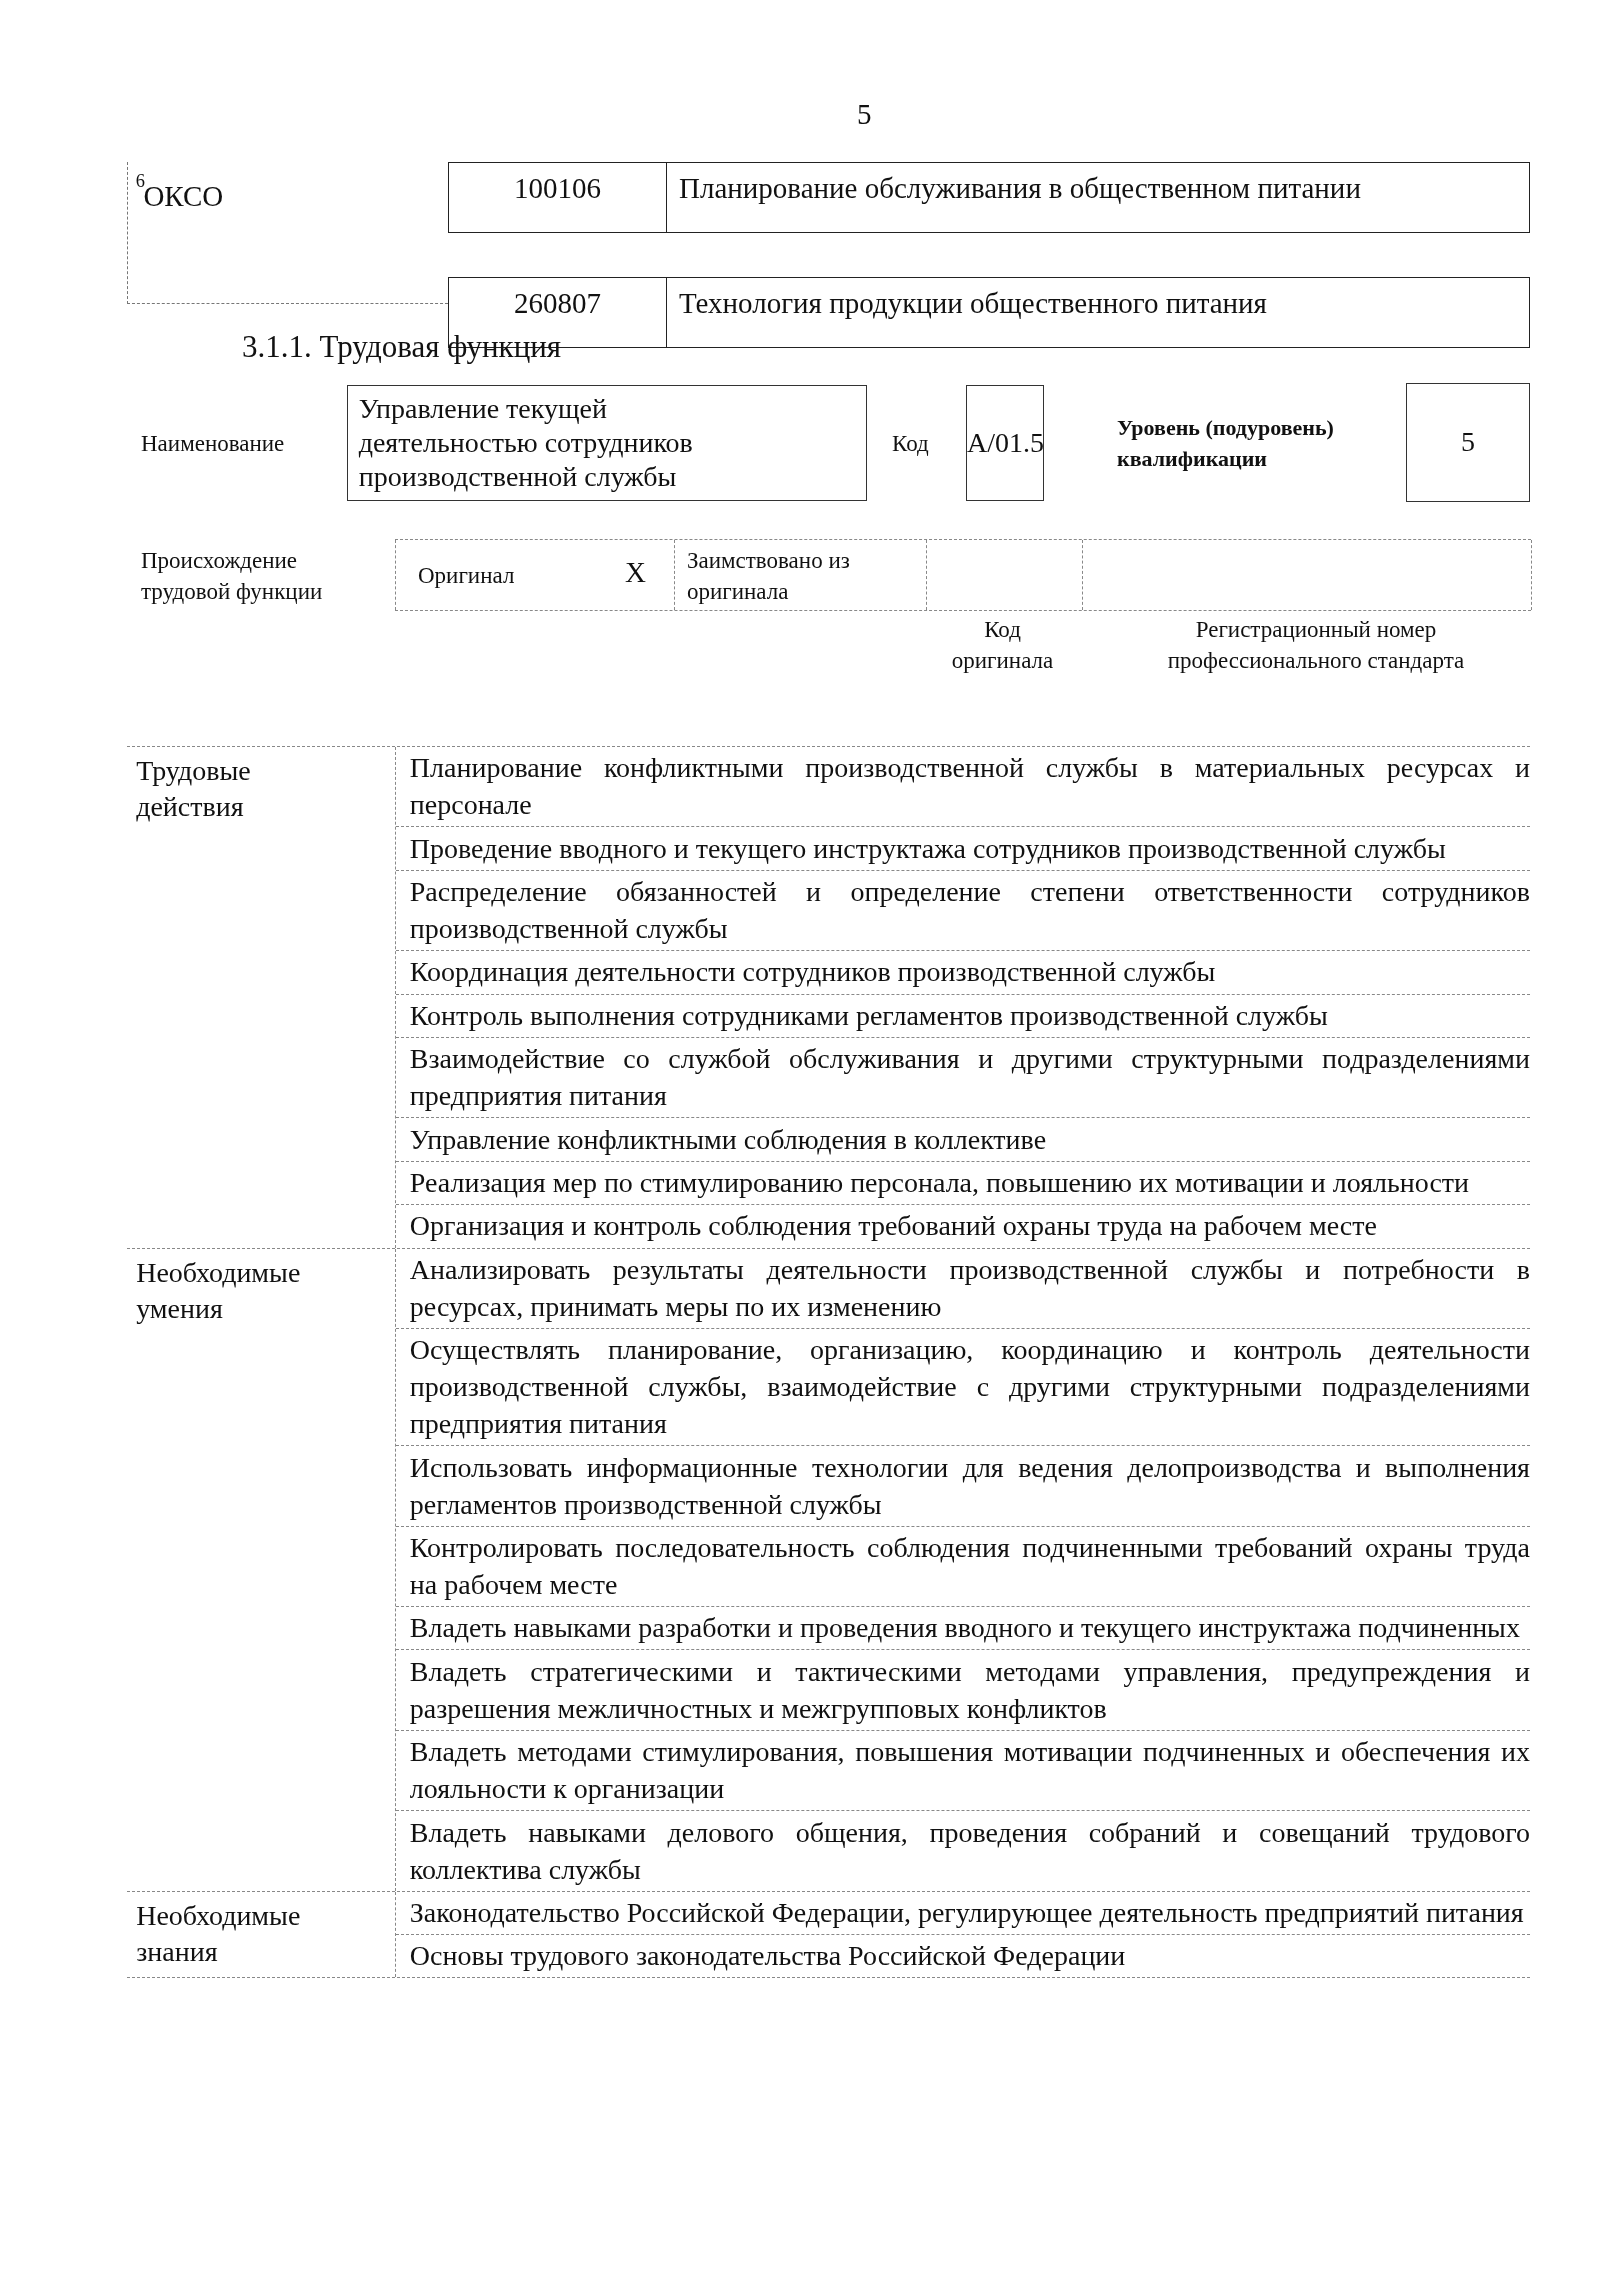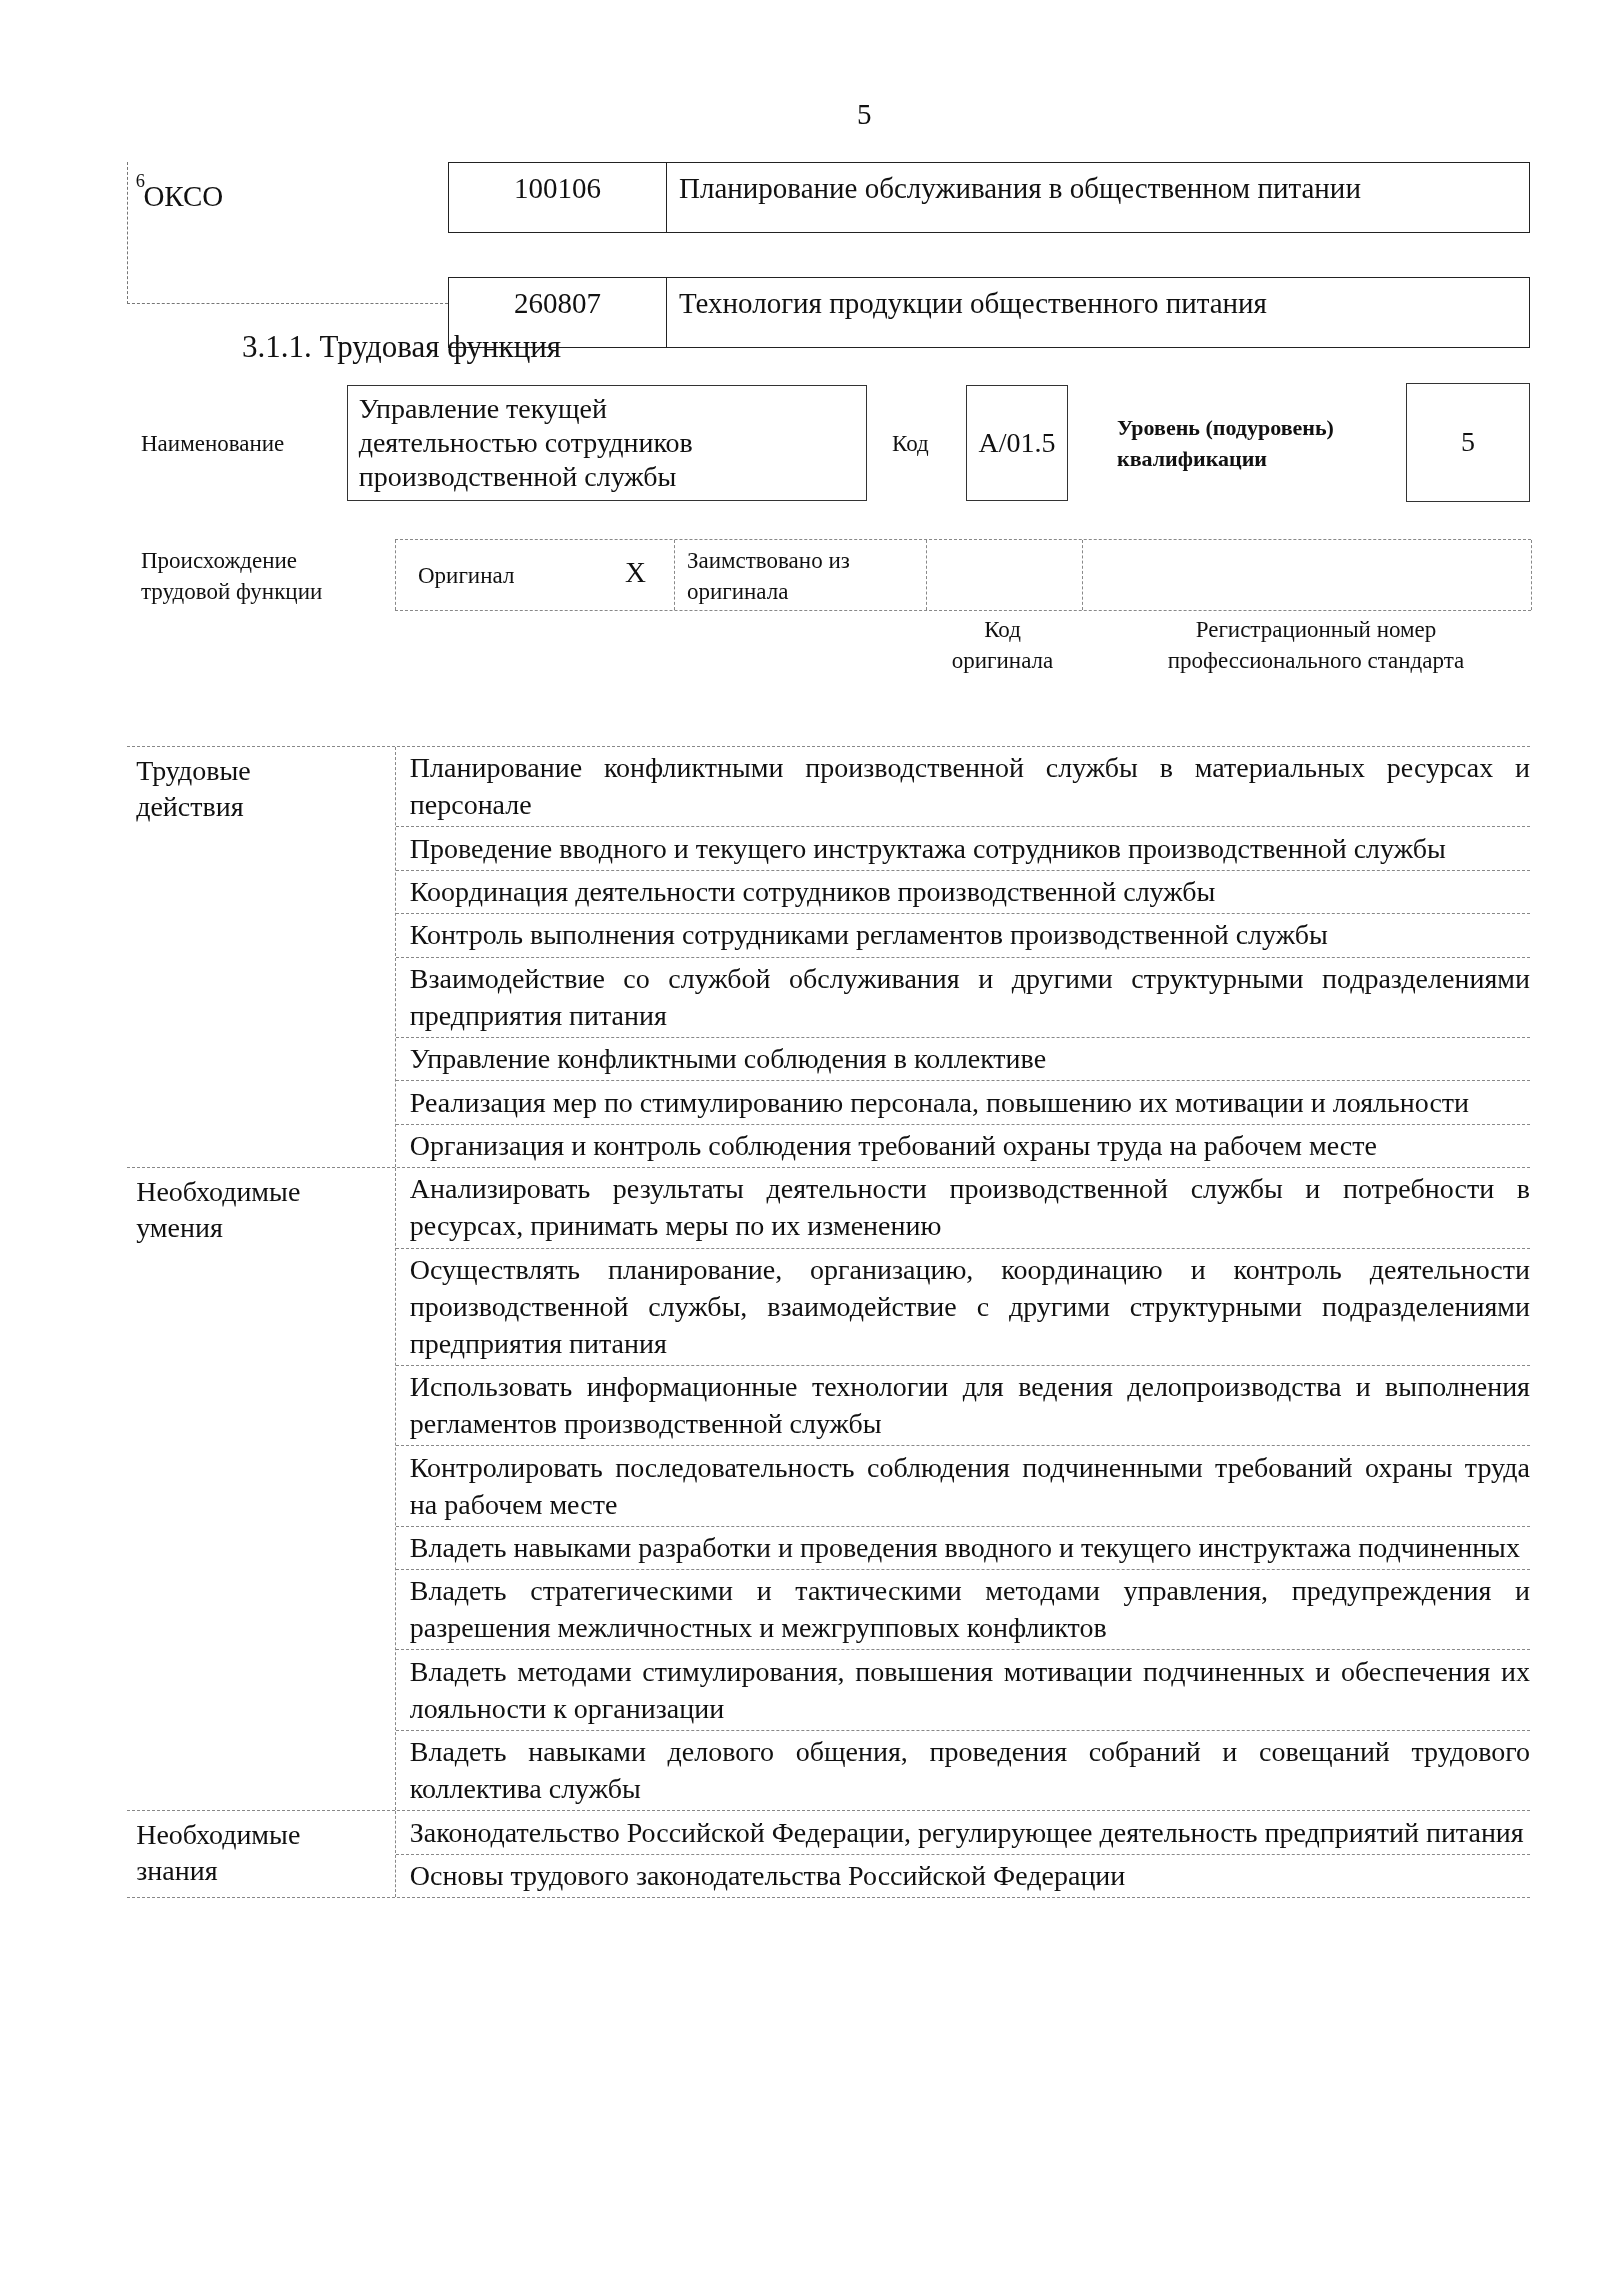--- a/index.html
+++ b/index.html
@@ -23,21 +23,21 @@
     border-right: 1.5px solid #222; text-align: center; padding-top: 9.2px; box-sizing: border-box; font-size: 29px; }
   .okso .title { position: absolute; left: 230px; top: 9.2px; font-size: 29px; }
 
   .section-heading { position: absolute; left: 242px; top: 329px; font-size: 31px; font-weight: normal; }
 
   
   .lbl-small { position: absolute; font-size: 23px; line-height: 31px; }
   .box { position: absolute; border: 1.5px solid #333; box-sizing: border-box; }
   .name-box { left: 347px; top: 385px; width: 520px; height: 116px; padding: 6.1px 10.7px;
     font-size: 28px; line-height: 34px; }
-  .code-box { left: 966px; top: 385px; width: 102px; height: 116px; font-size: 28px;
+  .code-box { left: 966px; top: 385px; width: 78px; height: 116px; font-size: 28px;
     text-align: center; line-height: 113px; }
   .level-box { left: 1406px; top: 383px; width: 124px; height: 119px; font-size: 28px;
     text-align: center; line-height: 115px; }
 
   
   .origin { position: absolute; left: 395px; top: 539px; width: 1136px; height: 70px;
     border-top: 0.8px dashed #888; border-bottom: 0.8px dashed #888; }
   .origin .div { position: absolute; top: 0; height: 100%; border-left: 0.8px dashed #888; }
   .origin .txt { position: absolute; font-size: 23px; line-height: 31px; }
 
@@ -116,20 +116,21 @@
 
 <div class="main-table">
   <div class="group">
     <div class="group-label">
       <div>Трудовые</div>
       <div>действия</div>
     </div>
     <div class="group-items">
       <div class="item">Планирование конфликтными производственной службы в материальных ресурсах и персонале</div>
       <div class="item">Проведение вводного и текущего инструктажа сотрудников производственной службы</div>
+      <div class="item">Распределение обязанностей и определение степени ответственности сотрудников производственной службы</div>
       <div class="item">Координация деятельности сотрудников производственной службы</div>
       <div class="item">Контроль выполнения сотрудниками регламентов производственной службы</div>
       <div class="item">Взаимодействие со службой обслуживания и другими структурными подразделениями предприятия питания</div>
       <div class="item">Управление конфликтными соблюдения  в коллективе</div>
       <div class="item">Реализация мер по стимулированию персонала, повышению их мотивации и лояльности</div>
       <div class="item">Организация и контроль соблюдения требований охраны труда на рабочем месте</div>
     </div>
   </div>
   <div class="group">
     <div class="group-label">

